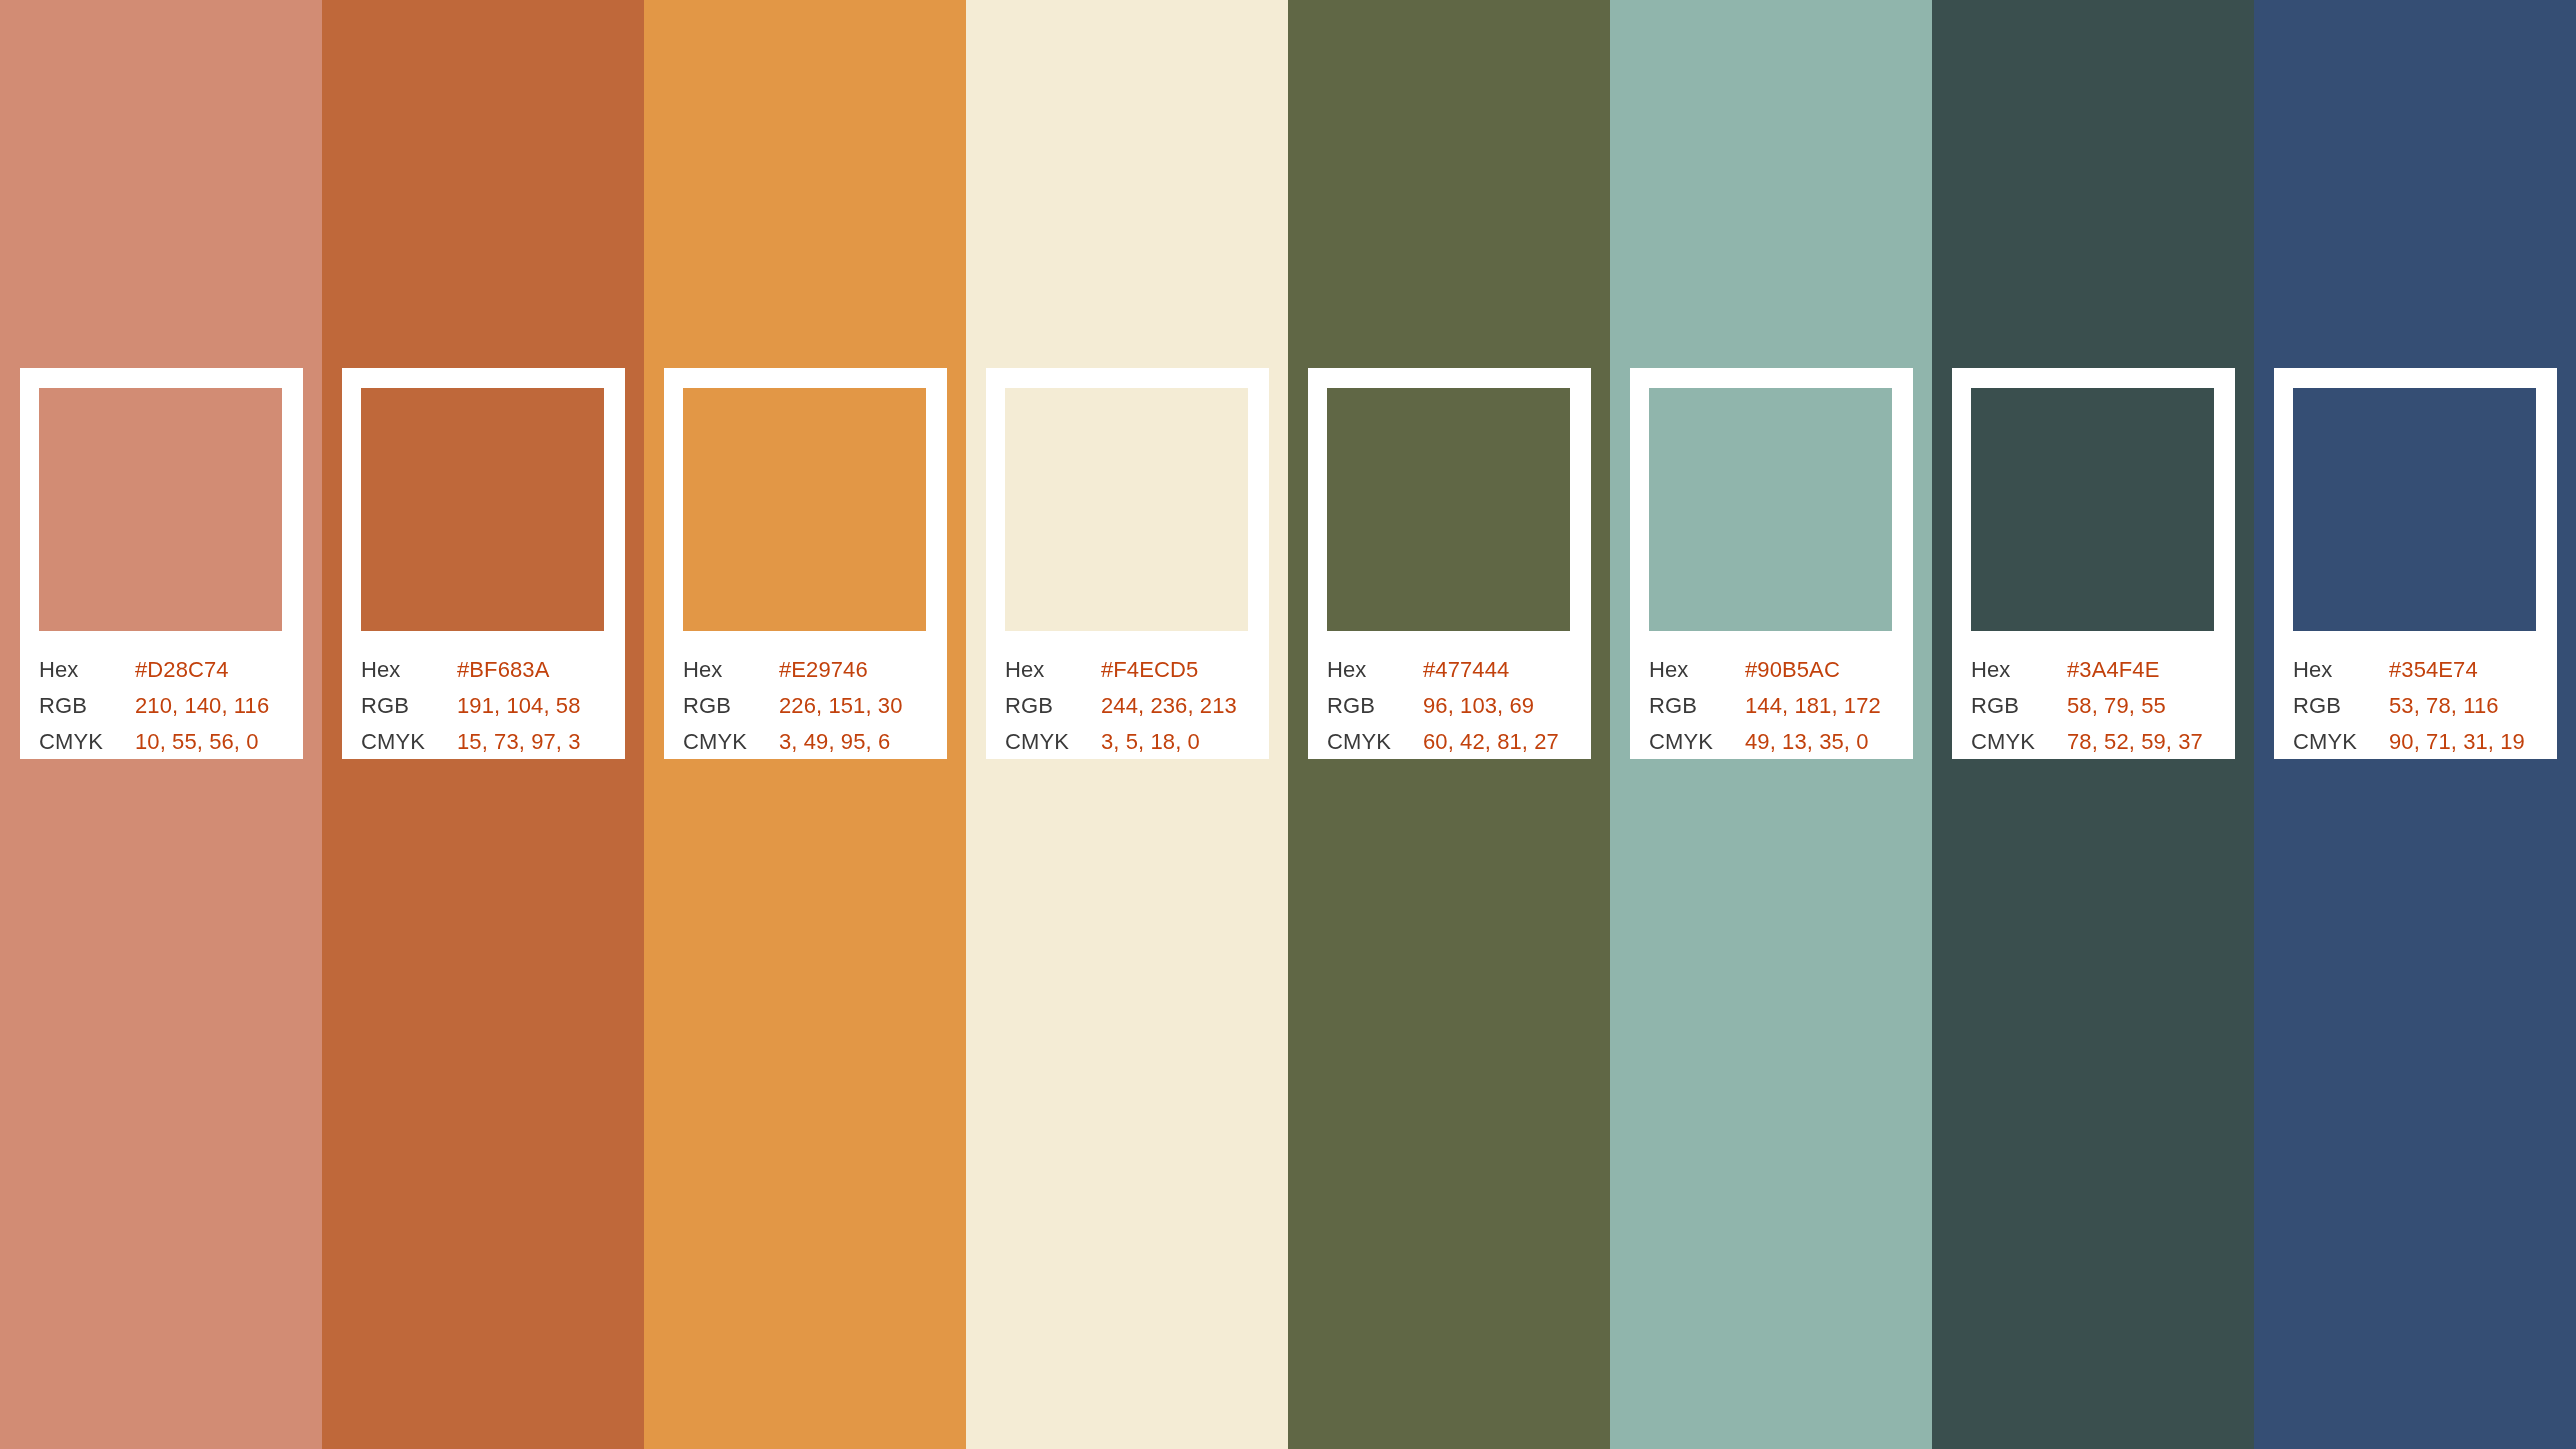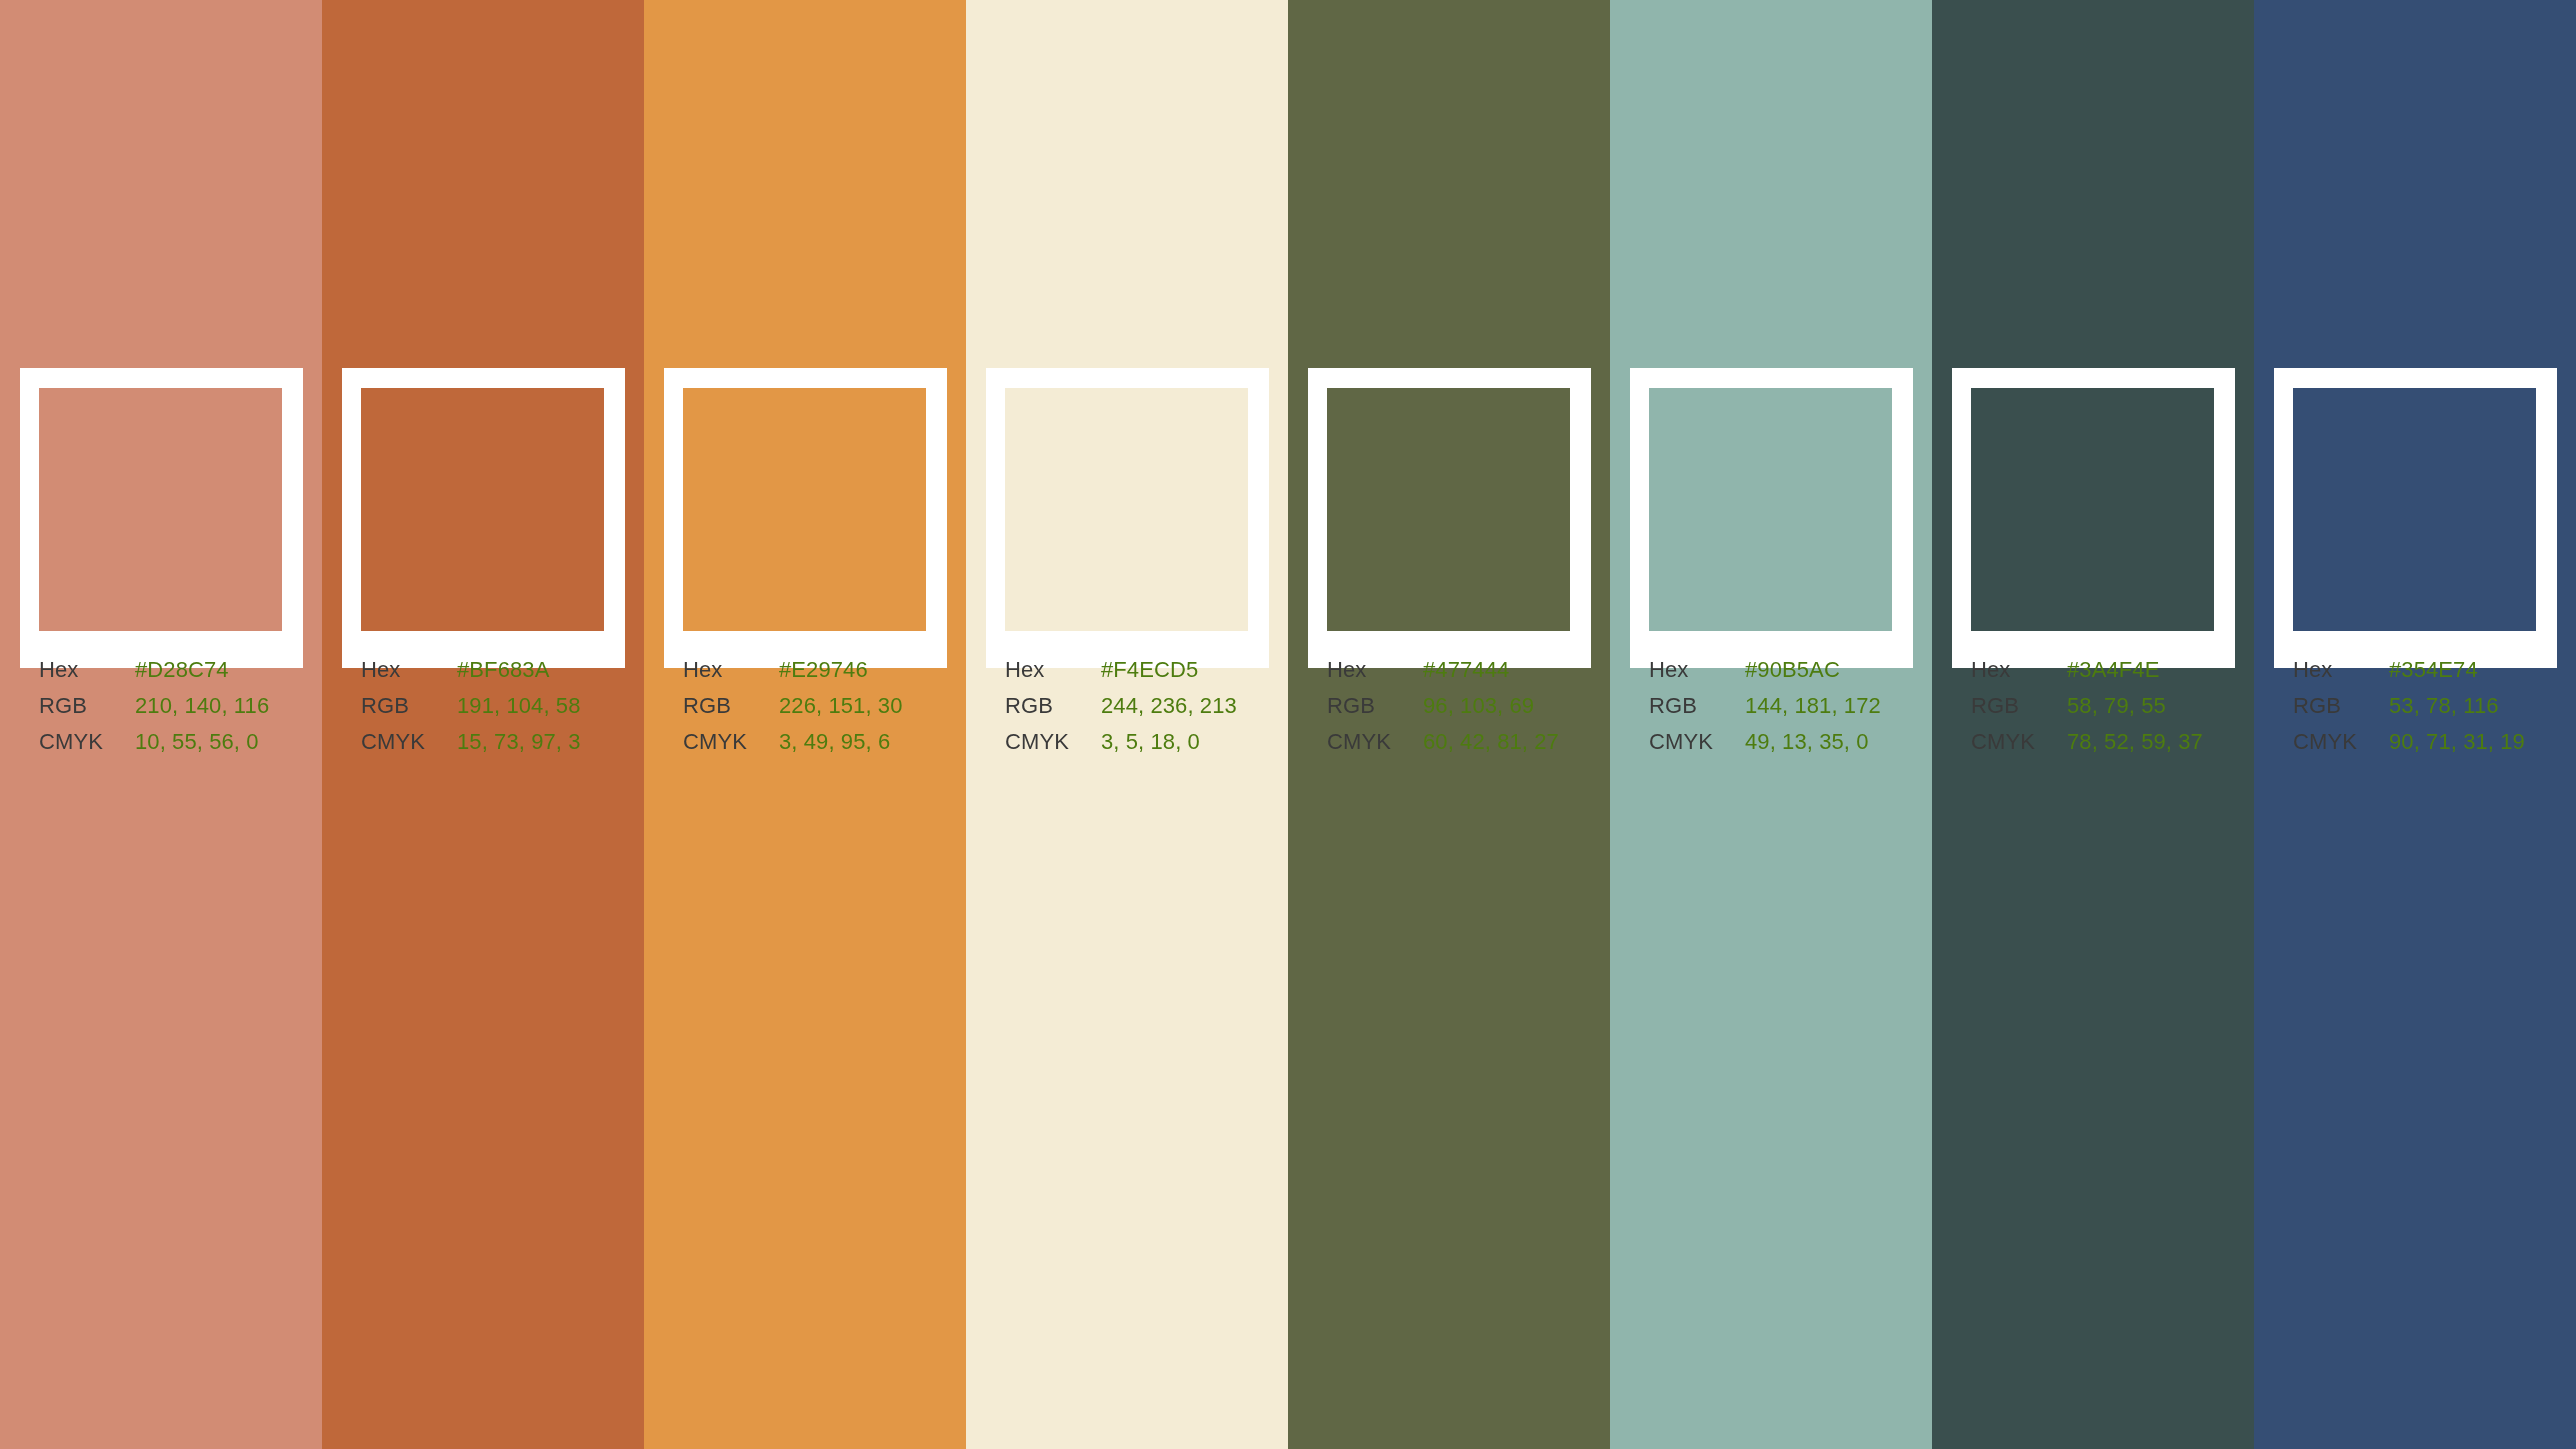--- a/index.html
+++ b/index.html
@@ -25,21 +25,21 @@
     width: 322px;
     height: 1449px;
     flex: 0 0 322px;
   }
 
   .color-card {
     position: absolute;
     left: 19.5px;
     top: 368px;
     width: 283px;
-    height: 300px;
+    height: 391px;
     background: #ffffff;
     box-sizing: border-box;
     padding: 19.5px 19.5px 0 19.5px;
   }
 
   .card-swatch {
     width: 243px;
     height: 243px;
   }
 
@@ -60,21 +60,21 @@
   .info-label {
     width: 96px;
     flex: 0 0 96px;
     font-size: 22px;
     color: #3a3a3a;
     letter-spacing: 0.1px;
   }
 
   .info-value {
     font-size: 22px;
-    color: #4d7c0f;
+    color: #c2410c;
     letter-spacing: 0.1px;
   }
 </style>
 </head>
 <body>
 
 <div id="palette">
 
   <div class="swatch-column" style="background-color: rgb(210, 140, 116);">
     <div class="color-card">

